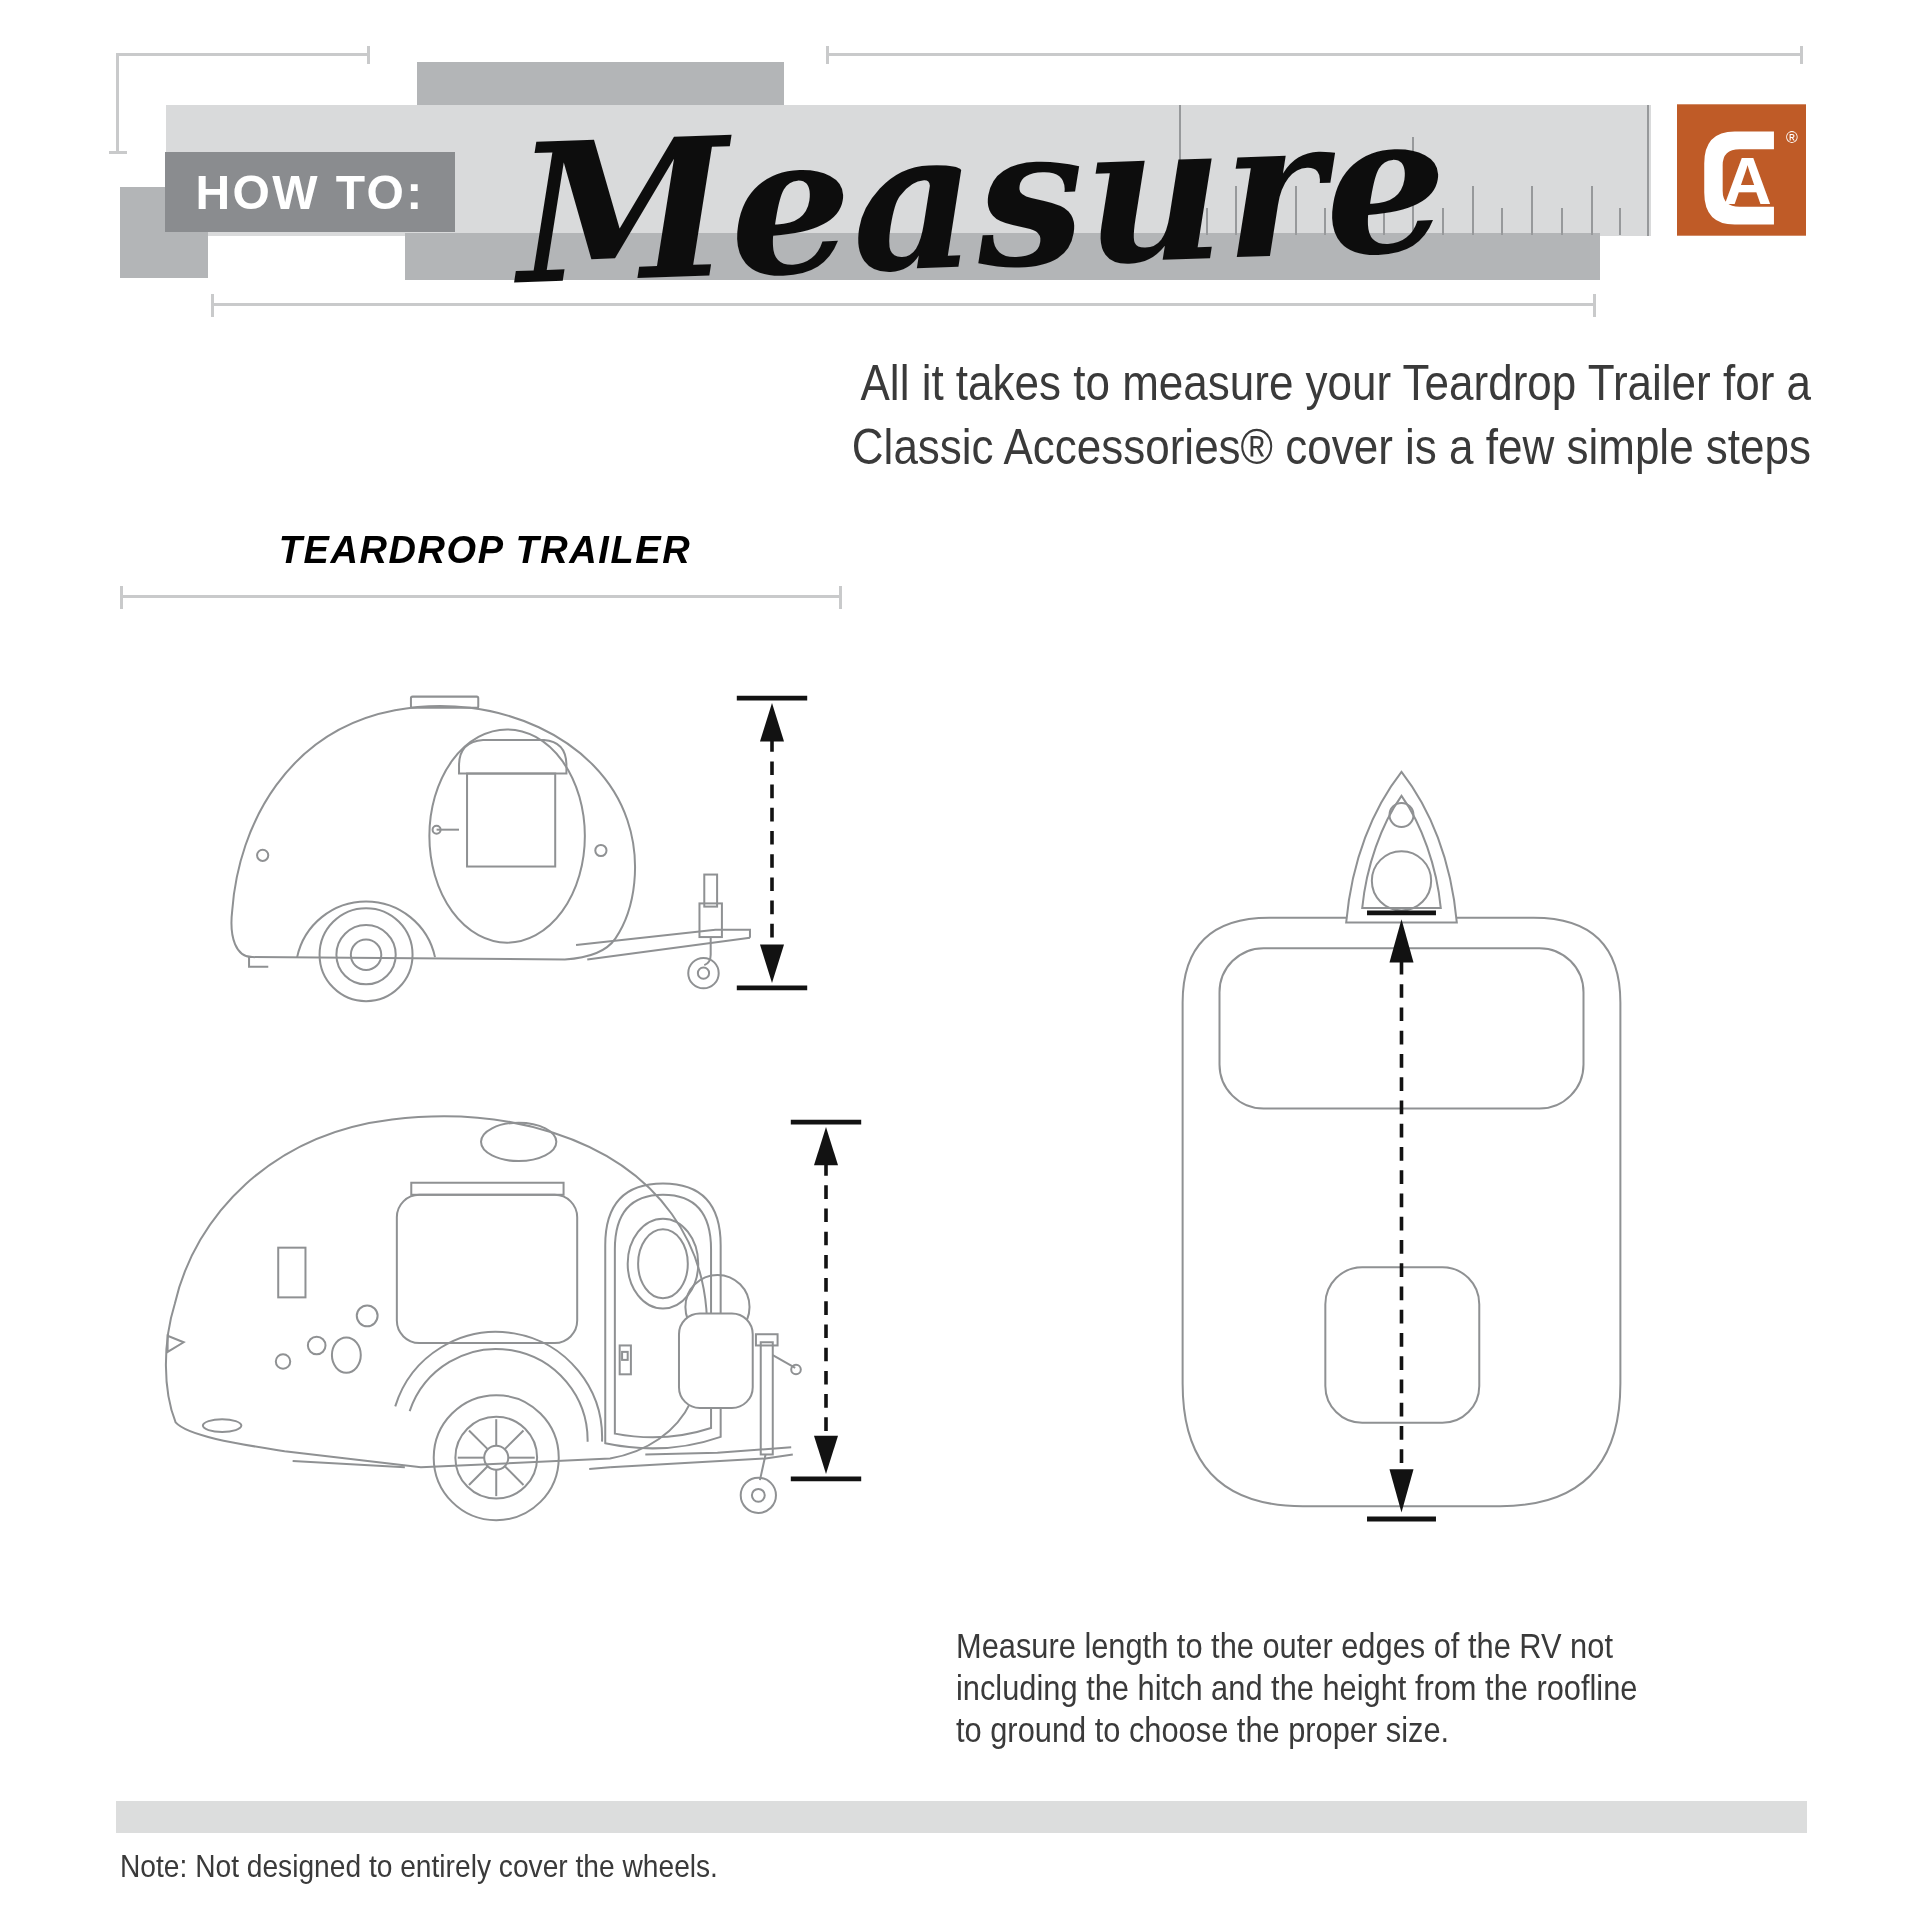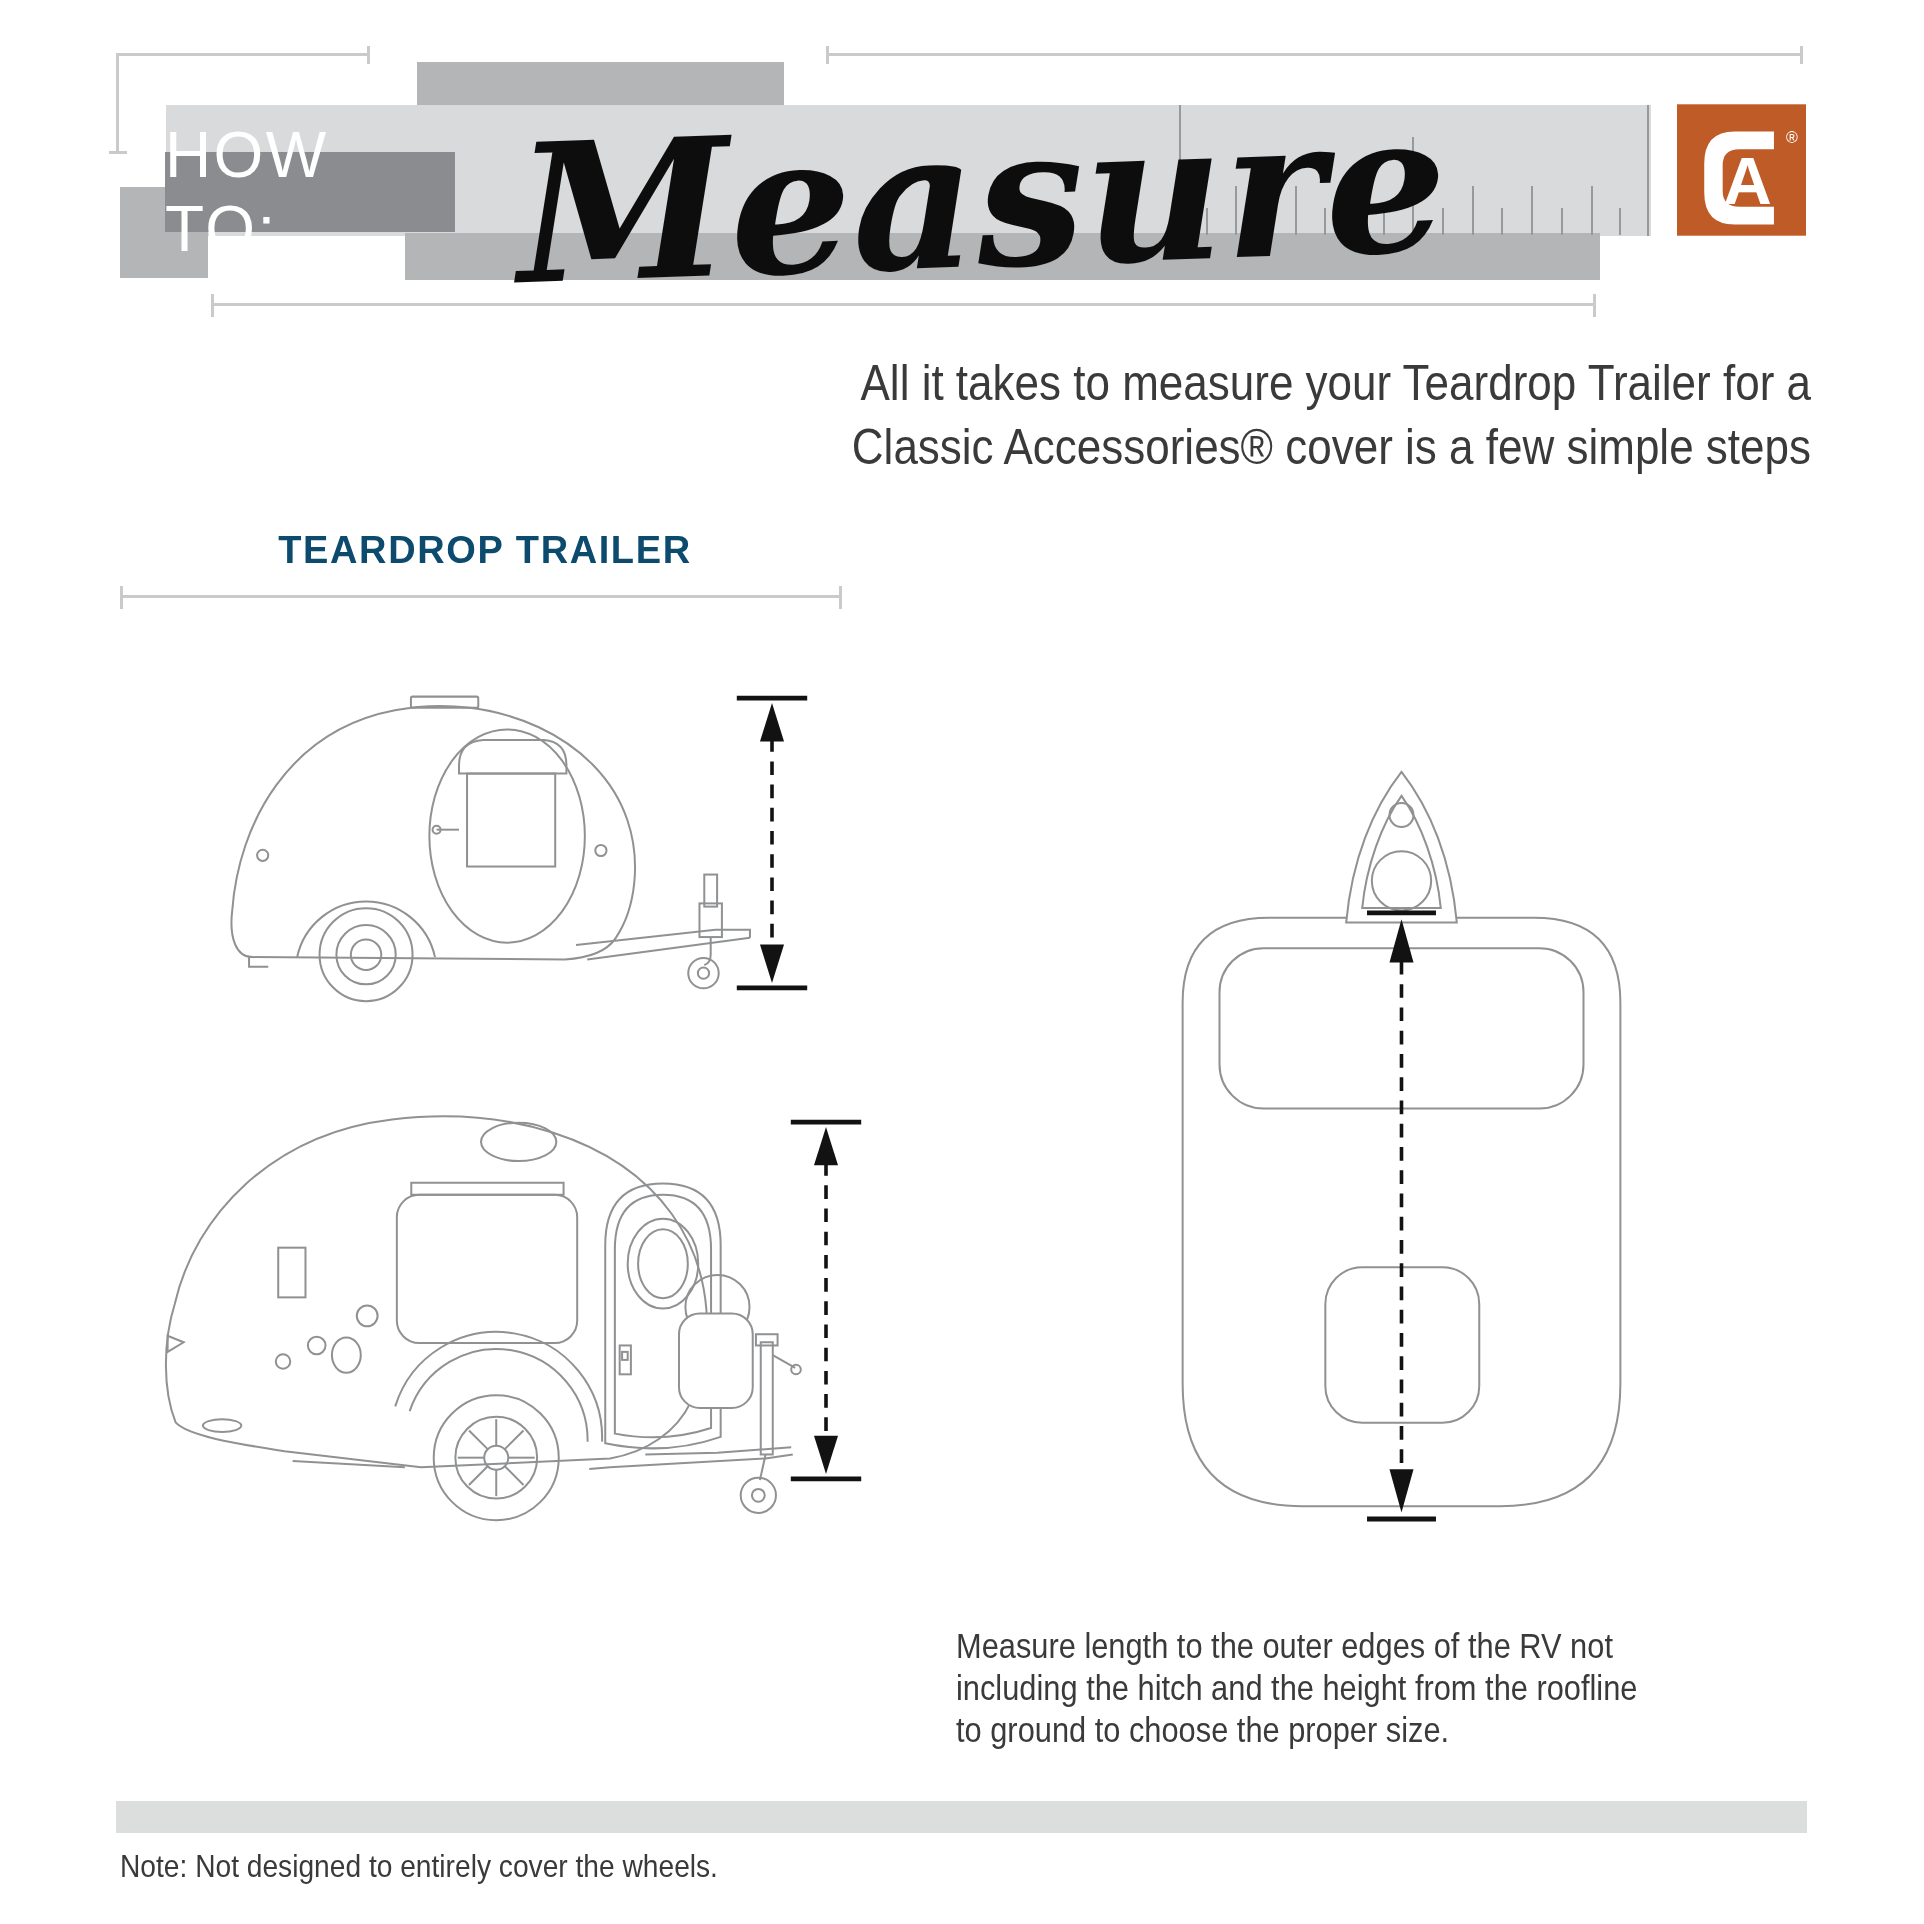--- a/index.html
+++ b/index.html
@@ -7,38 +7,38 @@
           font-family:"Liberation Sans",sans-serif;color:#3c3c3c;}
 
   
   .gline{position:absolute;background:#c9cacb;}
   .band-light{position:absolute;left:166px;top:105px;width:1485px;height:131px;background:#d9dadb;}
   .rect-top{position:absolute;left:417px;top:62px;width:367px;height:44px;background:#b3b5b7;}
   .rect-small{position:absolute;left:120px;top:187px;width:88px;height:91px;background:#b3b5b7;}
   .band-mid{position:absolute;left:405px;top:233px;width:1195px;height:47px;background:#b3b5b7;}
   .kicker-box{position:absolute;left:165px;top:152px;width:290px;height:80px;background:#8a8c8f;
               display:flex;align-items:center;justify-content:center;z-index:3;}
-  .kicker-box span{color:#ffffff;font-weight:normal;font-size:64px;letter-spacing:2.4px;}
+  .kicker-box span{color:#ffffff;font-weight:bold;font-size:48px;letter-spacing:2.4px;}
   .script-title{position:absolute;left:517px;top:103px;z-index:4;
                 font-family:"DejaVu Serif",serif;font-style:italic;font-weight:bold;
                 font-size:192px;line-height:192px;color:#0d0d0d;transform:rotate(-2deg);}
   
   .tick{position:absolute;width:2.4px;background:#97999b;display:block;}
   .tick.full{top:105px;height:131px;}
   .tick.tall{top:137px;height:98px;}
   .tick.med{top:186px;height:49px;}
   .tick.sht{top:208px;height:27px;}
   .logo{position:absolute;left:1677px;top:104px;width:129px;height:132px;z-index:4;}
 
   
   .subtitle{position:absolute;left:682px;top:351px;width:1129px;text-align:right;
             font-size:50px;line-height:64px;font-weight:300;color:#3a3a3a;
             transform:scaleX(0.88);transform-origin:right top;white-space:nowrap;}
   .section-label{position:absolute;left:124px;top:529px;width:722px;text-align:center;
-                 font-size:38px;font-weight:bold;letter-spacing:1.6px;color:#0c4a6e;}
+                 font-size:38px;font-weight:bold;letter-spacing:1.6px;color:#000000;font-style:italic;}
   .para{position:absolute;left:956px;top:1625px;font-size:35px;line-height:42px;color:#3a3a3a;
         transform:scaleX(0.88);transform-origin:left top;white-space:nowrap;}
   .footbar{position:absolute;left:116px;top:1801px;width:1691px;height:32px;background:#dcdddd;}
   .note{position:absolute;left:120px;top:1848px;font-size:32px;color:#3a3a3a;
         transform:scaleX(0.88);transform-origin:left top;white-space:nowrap;}
 
   svg{position:absolute;overflow:visible;}
 </style>
 </head>
 <body>

